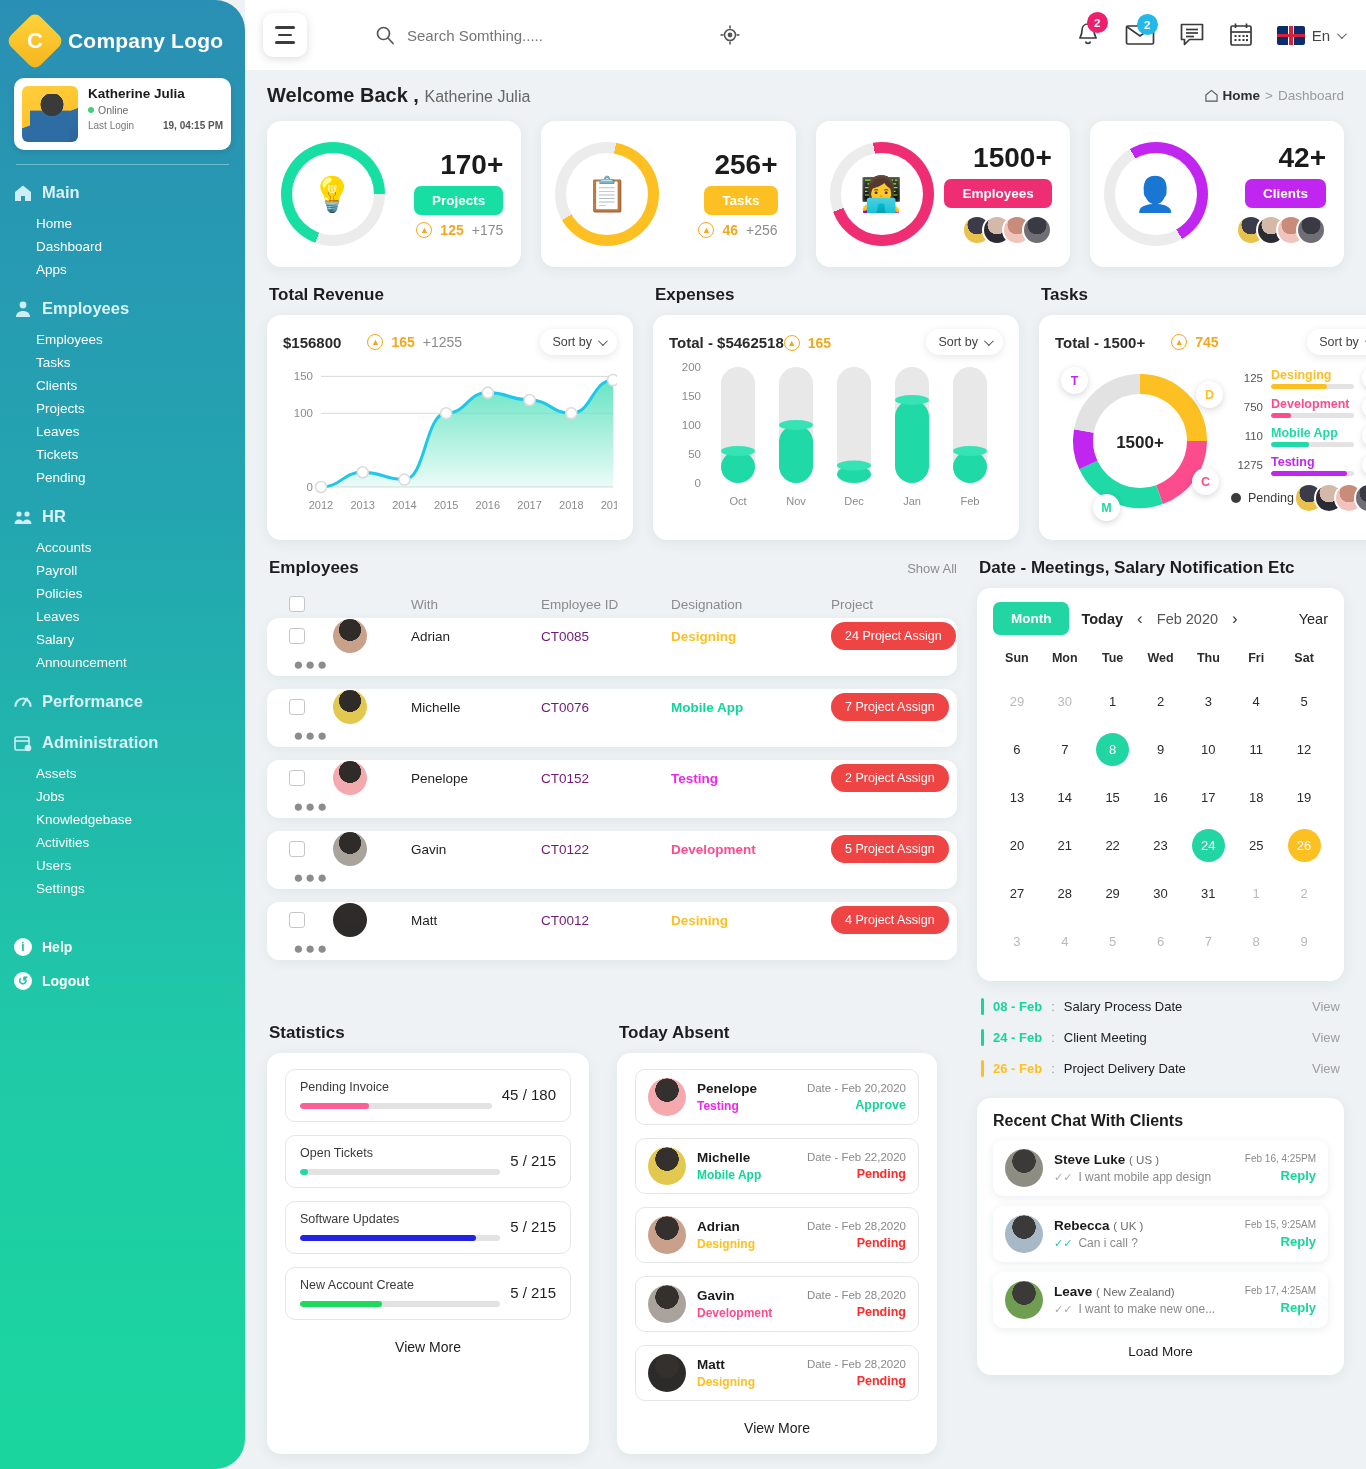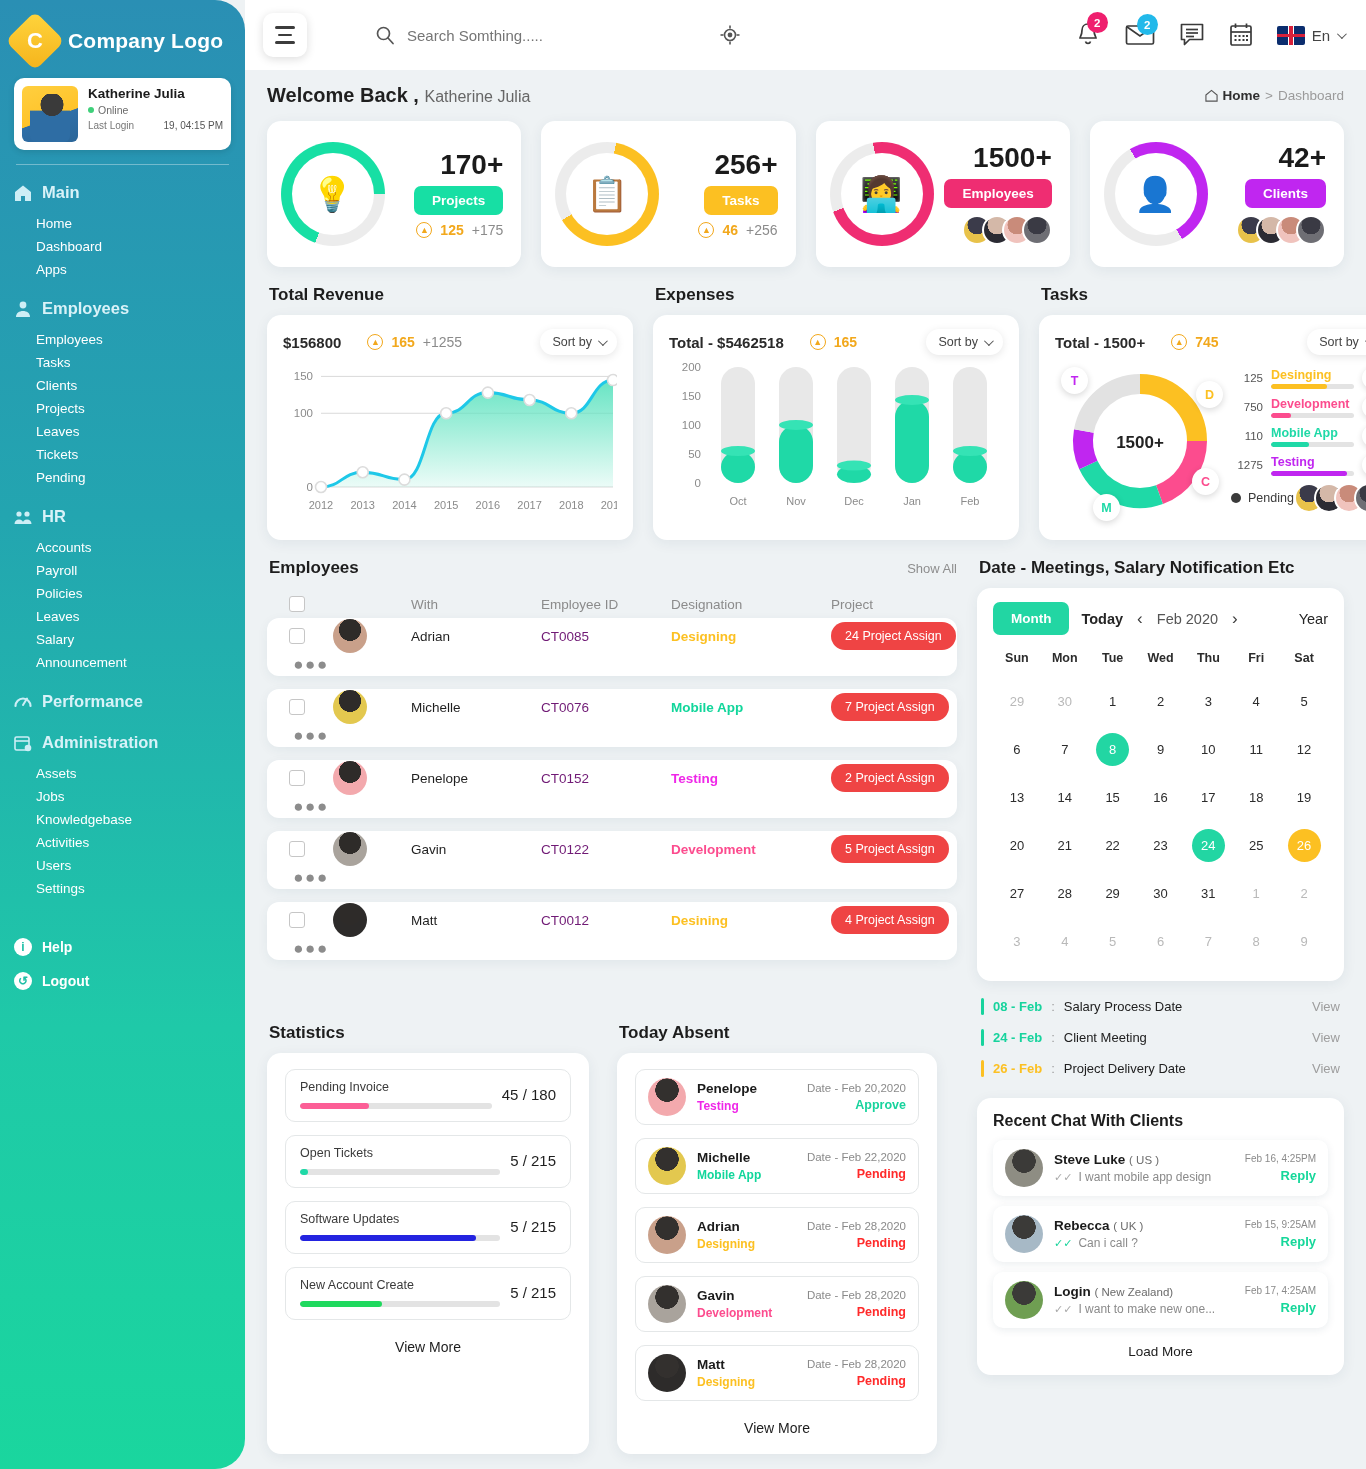--- a/index.html
+++ b/index.html
@@ -45,21 +45,21 @@
     content:""; position:absolute; left:8px; top:8px; width:40px; height:48px;
     background: radial-gradient(circle at 55% 22%, #3a3a3a 0 26%, transparent 27%),
                 linear-gradient(180deg, transparent 34%, #2e6da4 35%);
     border-radius: 6px;
   }
   .profile-info { flex: 1; color:#222; }
   .p-name { font-size: 13.5px; font-weight: 600; color:#1b1b1b; }
   .p-status { font-size: 10.5px; color:#6a6a6a; margin-top:3px; display:flex; align-items:center; gap:4px;}
   .dot-green { width:6px;height:6px;border-radius:50%;background:#3fd07a;display:inline-block;}
   .p-login { font-size: 10px; color:#777; margin-top:4px; display:flex; justify-content:space-between;}
-  .p-login b { font-weight: 400; color:#555; }
+  .p-login b { font-weight: 700; color:#555; }
 
   .side-divider { height:1px; background: rgba(255,255,255,.35); margin: 14px 16px 0 16px;}
 
   .nav-group { margin-top: 14px; }
   .nav-head {
     display:flex; align-items:center; gap:10px; padding: 4px 0 4px 14px;
     font-size: 16.5px; font-weight: 700; color:#d8f2f8;
   }
   .nav-head .gicon { width:18px; height:18px; flex:0 0 18px; display:block; }
   .nav-items { margin-top: 6px; }
@@ -598,21 +598,21 @@
           <text class="xtick" x="163.14285714285714" y="154" text-anchor="middle">2015</text>
           <text class="xtick" x="204.85714285714286" y="154" text-anchor="middle">2016</text>
           <text class="xtick" x="246.57142857142858" y="154" text-anchor="middle">2017</text>
           <text class="xtick" x="288.2857142857143" y="154" text-anchor="middle">2018</text>
           <text class="xtick" x="330" y="154" text-anchor="middle">2019</text>
         </svg>
     </div>
 
     <div class="card chart-card">
       <div class="chart-head">
-        <div style="display:flex;align-items:flex-start;gap:26px;">
+        <div style="display:flex;align-items:flex-end;">
           <span class="chart-total">Total - $5462518</span>
           <span class="sub-row">
             <span class="up-ico">▲</span>
             <span class="sub-a">165</span>
           </span>
         </div>
         <button class="sortby">
           <span>Sort by</span>
             <span class="chev"></span>
         </button>
@@ -942,21 +942,21 @@
                 </div>
               </div>
               <div class="chat-right">
                 <div class="chat-time">Feb 15, 9:25AM</div>
                 <div class="chat-reply">Reply</div>
               </div>
             </div>
             <div class="chat-row">
               <div class="chat-av" style="background:radial-gradient(circle at 50% 32%, #3b3a38 0 36%, #6f9e52 37%)"></div>
               <div class="chat-mid">
-                <div class="chat-name"><span>Login</span> <small>( New Zealand)</small></div>
+                <div class="chat-name"><span>Leave</span> <small>( New Zealand)</small></div>
                 <div class="chat-msg">
                   <span class="ticks" style="color:#a9a9a9">✓✓</span>
                   <span>I want to make new one...</span>
                 </div>
               </div>
               <div class="chat-right">
                 <div class="chat-time">Feb 17, 4:25AM</div>
                 <div class="chat-reply">Reply</div>
               </div>
             </div>

